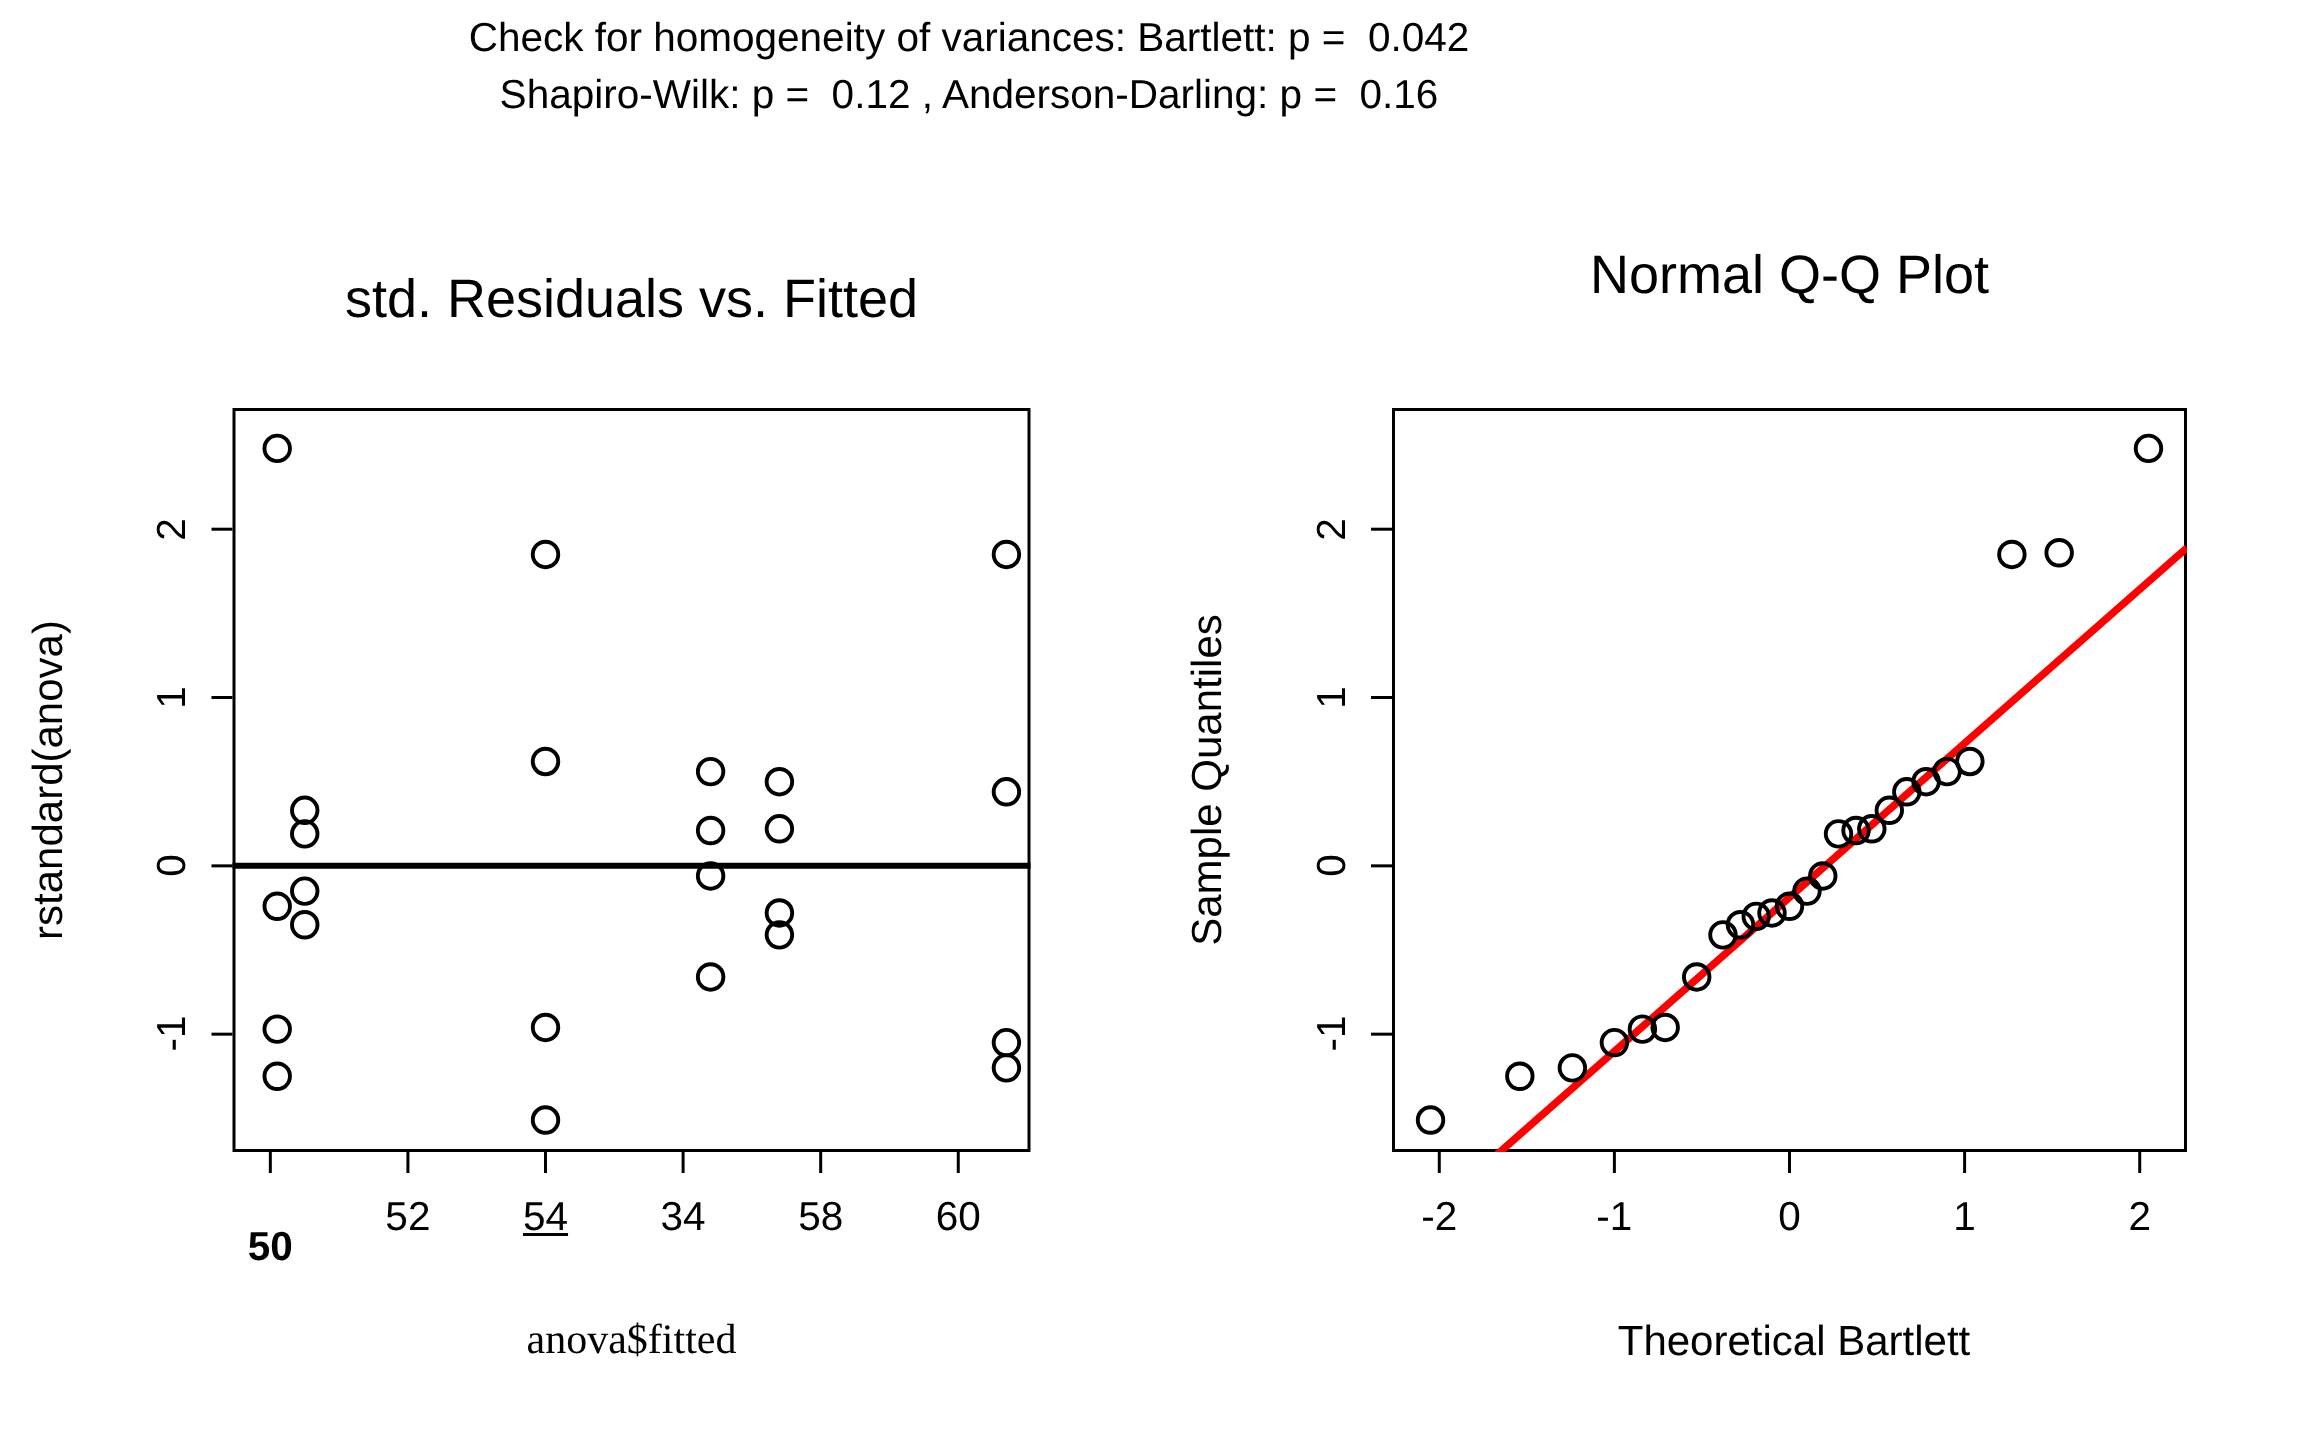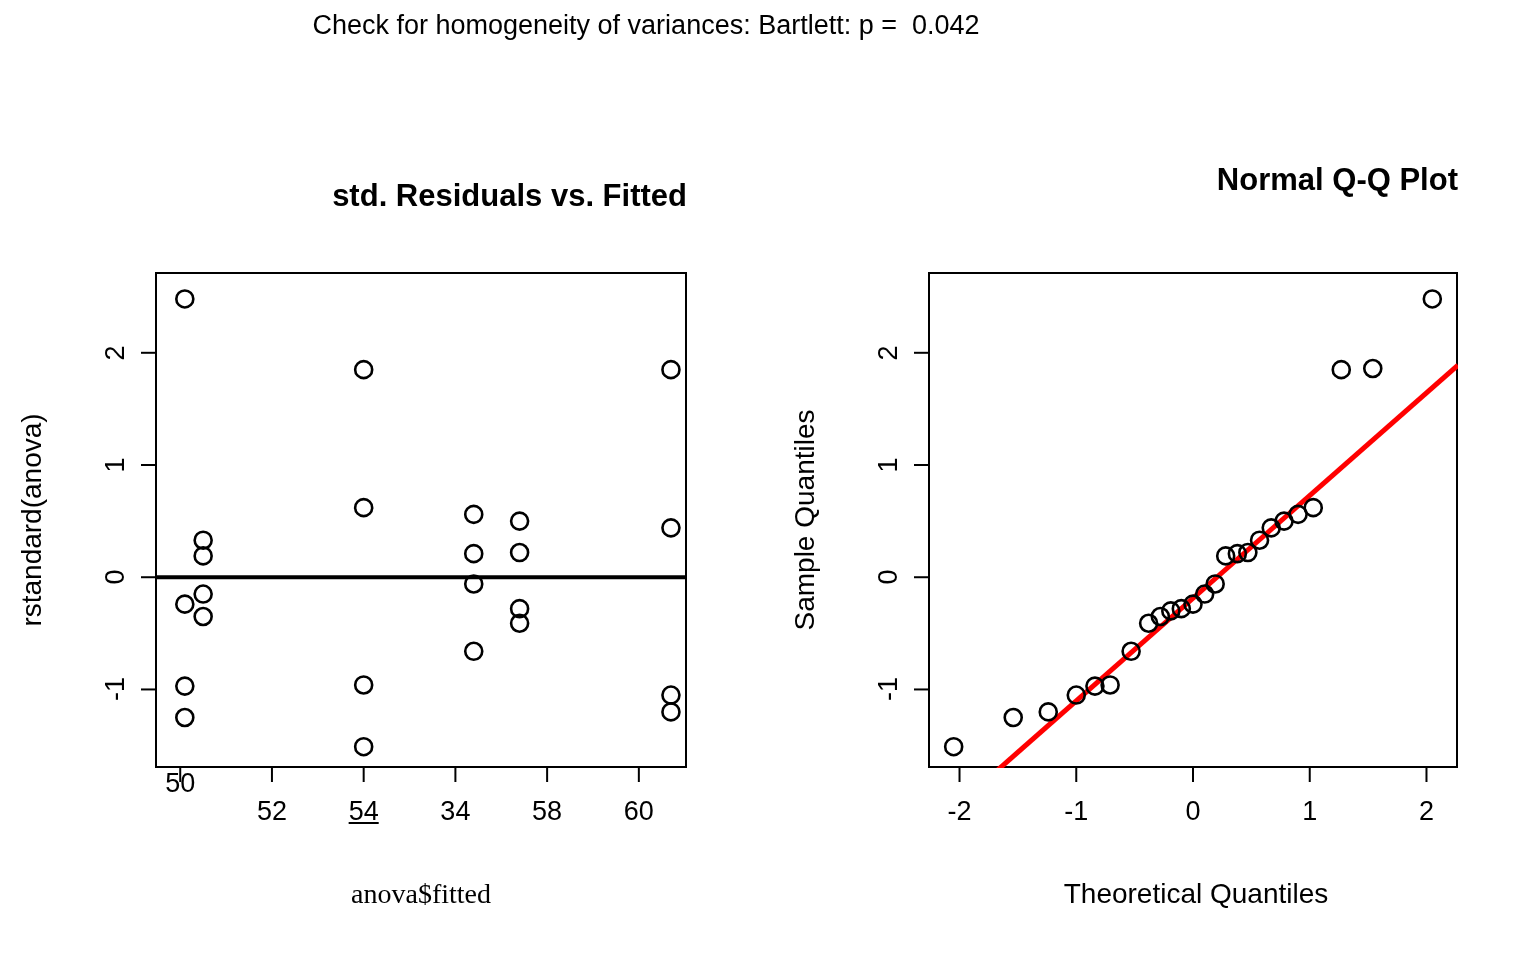--- a/index.html
+++ b/index.html
@@ -35,24 +35,24 @@
     display: block;
     font-size: 27px;
     font-family: "Liberation Sans", sans-serif;
     color: #000;
     white-space: pre;
   }
 
   
   .panel-title {
     position: absolute;
-    font-size: 31px;
-    font-weight: bold;
-    font-family: "Liberation Sans", sans-serif;
-    text-align: right;
+    font-size: 36px;
+    font-weight: normal;
+    font-family: "Liberation Sans", sans-serif;
+    text-align: center;
     white-space: nowrap;
   }
   #title-left  { left: 155px; top: 178px; width: 532px; }
   #title-right { left: 928px; top: 162px; width: 530px; }
 
   
   .plot-box {
     position: absolute;
     border: 2px solid #000;
     box-sizing: border-box;
@@ -104,20 +104,21 @@
     text-align: center;
   }
 </style>
 </head>
 <body>
 
 <div id="root">
 
   <div class="header">
     <span class="header-line">Check for homogeneity of variances: Bartlett: p =  0.042</span>
+    <span class="header-line">Shapiro-Wilk: p =  0.12 , Anderson-Darling: p =  0.16</span>
   </div>
 
   <div class="panel-title" id="title-left">std. Residuals vs. Fitted</div>
   <div class="panel-title" id="title-right">Normal Q-Q Plot</div>
 
   <div class="plot-box" id="box-left"></div>
   <div class="plot-box" id="box-right"></div>
 
   <svg class="panel-svg" id="svg-left" viewBox="0 0 768 960">
     <g id="left-ticks">
@@ -206,21 +207,21 @@
         <circle cx="516.0572687224669" cy="521.1221719457013" r="8.5" fill="none" stroke="#000000" stroke-width="2.6"></circle>
         <circle cx="530.0660792951542" cy="514.3891402714933" r="8.5" fill="none" stroke="#000000" stroke-width="2.6"></circle>
         <circle cx="545.2422907488985" cy="507.6561085972851" r="8.5" fill="none" stroke="#000000" stroke-width="2.6"></circle>
         <circle cx="573.259911894273" cy="369.6289592760181" r="8.5" fill="none" stroke="#000000" stroke-width="2.6"></circle>
         <circle cx="604.7797356828194" cy="368.50678733031674" r="8.5" fill="none" stroke="#000000" stroke-width="2.6"></circle>
         <circle cx="664.3171806167402" cy="298.9321266968326" r="8.5" fill="none" stroke="#000000" stroke-width="2.6"></circle>
       </g>
   </svg>
 
   <div id="left-tick-labels">
-      <div class="tick-label tick-x" style="left: 180.224px; top: 768px;">50</div>
+      <div class="tick-label tick-x" style="left: 180.224px; top: 816px; font-weight: bold;">50</div>
       <div class="tick-label tick-x" style="left: 271.948px; top: 796px;">52</div>
       <div class="tick-label tick-x" style="left: 363.672px; top: 796px; text-decoration: underline;">54</div>
       <div class="tick-label tick-x" style="left: 455.397px; top: 796px;">34</div>
       <div class="tick-label tick-x" style="left: 547.121px; top: 796px;">58</div>
       <div class="tick-label tick-x" style="left: 638.845px; top: 796px;">60</div>
       <div class="tick-label tick-y" style="left: 115px; top: 689.448px;">-1</div>
       <div class="tick-label tick-y" style="left: 115px; top: 577.231px;">0</div>
       <div class="tick-label tick-y" style="left: 115px; top: 465.014px;">1</div>
       <div class="tick-label tick-y" style="left: 115px; top: 352.796px;">2</div>
     </div>
@@ -231,16 +232,16 @@
       <div class="tick-label tick-x" style="left: 959.52px; top: 796px;">-2</div>
       <div class="tick-label tick-x" style="left: 1076.26px; top: 796px;">-1</div>
       <div class="tick-label tick-x" style="left: 1193px; top: 796px;">0</div>
       <div class="tick-label tick-x" style="left: 1309.74px; top: 796px;">1</div>
       <div class="tick-label tick-x" style="left: 1426.48px; top: 796px;">2</div>
       <div class="tick-label tick-y" style="left: 888px; top: 689.448px;">-1</div>
       <div class="tick-label tick-y" style="left: 888px; top: 577.231px;">0</div>
       <div class="tick-label tick-y" style="left: 888px; top: 465.014px;">1</div>
       <div class="tick-label tick-y" style="left: 888px; top: 352.796px;">2</div>
     </div>
-  <div class="axis-title axis-title-x" id="xlab-right" style="left:1196px; top:878px;">Theoretical Quantiles</div>
+  <div class="axis-title axis-title-x" id="xlab-right" style="left:1196px; top:878px;">Theoretical Bartlett</div>
   <div class="axis-title axis-title-y" id="ylab-right" style="left:805px; top:520px;">Sample Quantiles</div>
 
 </div>
 
 </body></html>

